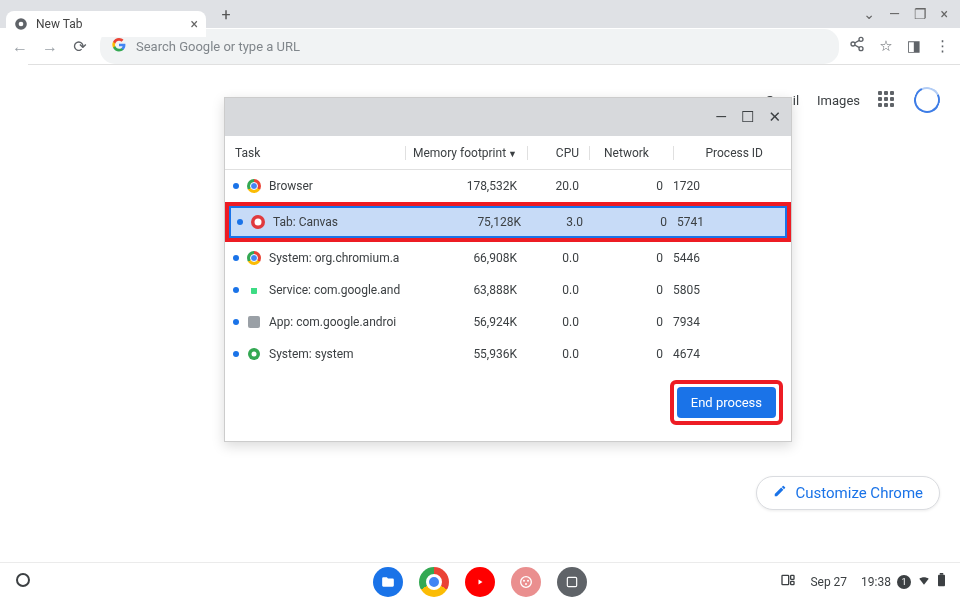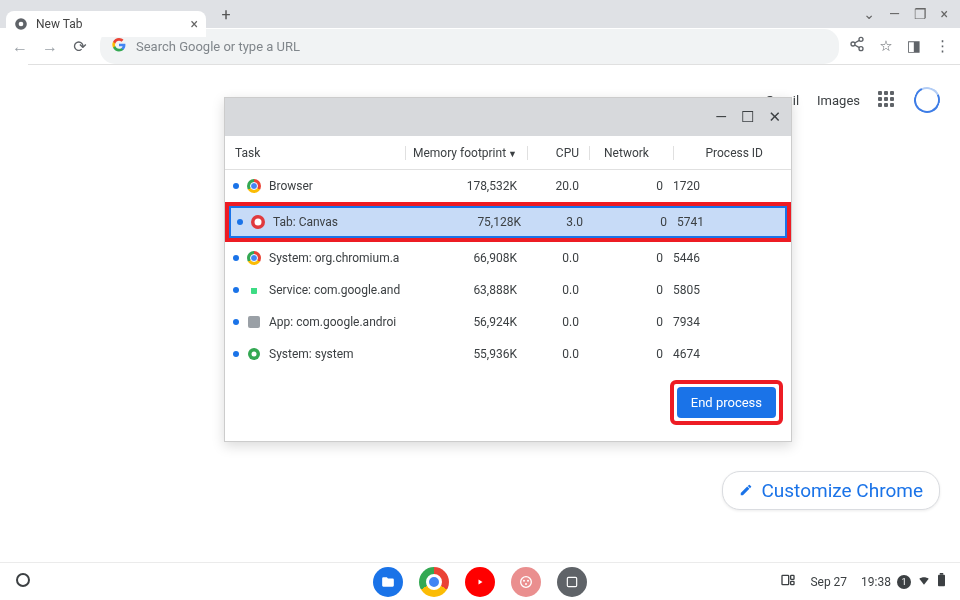--- a/index.html
+++ b/index.html
@@ -48,21 +48,21 @@
 .task-row .cell-pid { width: 100px; text-align: left; padding-right: 10px; }
 .bullet { width: 6px; height: 6px; background: #1a73e8; border-radius: 50%; flex-shrink: 0; }
 .row-icon { width: 14px; height: 14px; display: flex; align-items: center; justify-content: center; flex-shrink: 0; }
 .selected { background: #c7dbf7; outline: 2px solid #1a73e8; outline-offset: -2px; }
 .highlighted-wrap { border: 4px solid #ed1c24; border-radius: 0; }
 .task-footer { display: flex; justify-content: flex-end; padding: 10px 8px 16px; }
 .end-btn-wrap { border: 4px solid #ed1c24; border-radius: 6px; padding: 3px; }
 .end-btn { background: #1a73e8; color: #fff; border: none; padding: 8px 14px; font-size: 13px; border-radius: 4px; }
 
 
-.customize { position: absolute; bottom: 52px; right: 20px; background: #fff; border: 1px solid #dadce0; border-radius: 18px; padding: 7px 16px; display: flex; align-items: center; gap: 8px; font-size: 19px; color: #1a73e8; box-shadow: 0 1px 3px rgba(0,0,0,0.08); }
+.customize { position: absolute; bottom: 52px; right: 20px; background: #fff; border: 1px solid #dadce0; border-radius: 18px; padding: 7px 16px; display: flex; align-items: center; gap: 8px; font-size: 15px; color: #1a73e8; box-shadow: 0 1px 3px rgba(0,0,0,0.08); }
 
 
 .shelf { position: absolute; bottom: 0; left: 0; right: 0; height: 38px; background: #fff; border-top: 1px solid rgba(0,0,0,0.08); display: flex; align-items: center; }
 .shelf-left { padding-left: 16px; }
 .launcher { width: 14px; height: 14px; border: 2px solid #3c4043; border-radius: 50%; display: inline-block; }
 .shelf-center { position: absolute; left: 50%; transform: translateX(-50%); display: flex; gap: 16px; }
 .shelf-icon { width: 30px; height: 30px; border-radius: 50%; display: flex; align-items: center; justify-content: center; font-size: 15px; color: #fff; }
 .shelf-right { margin-left: auto; display: flex; align-items: center; gap: 14px; padding-right: 14px; font-size: 12px; color: #3c4043; }
 .tray-group { display: flex; align-items: center; gap: 6px; }
 

